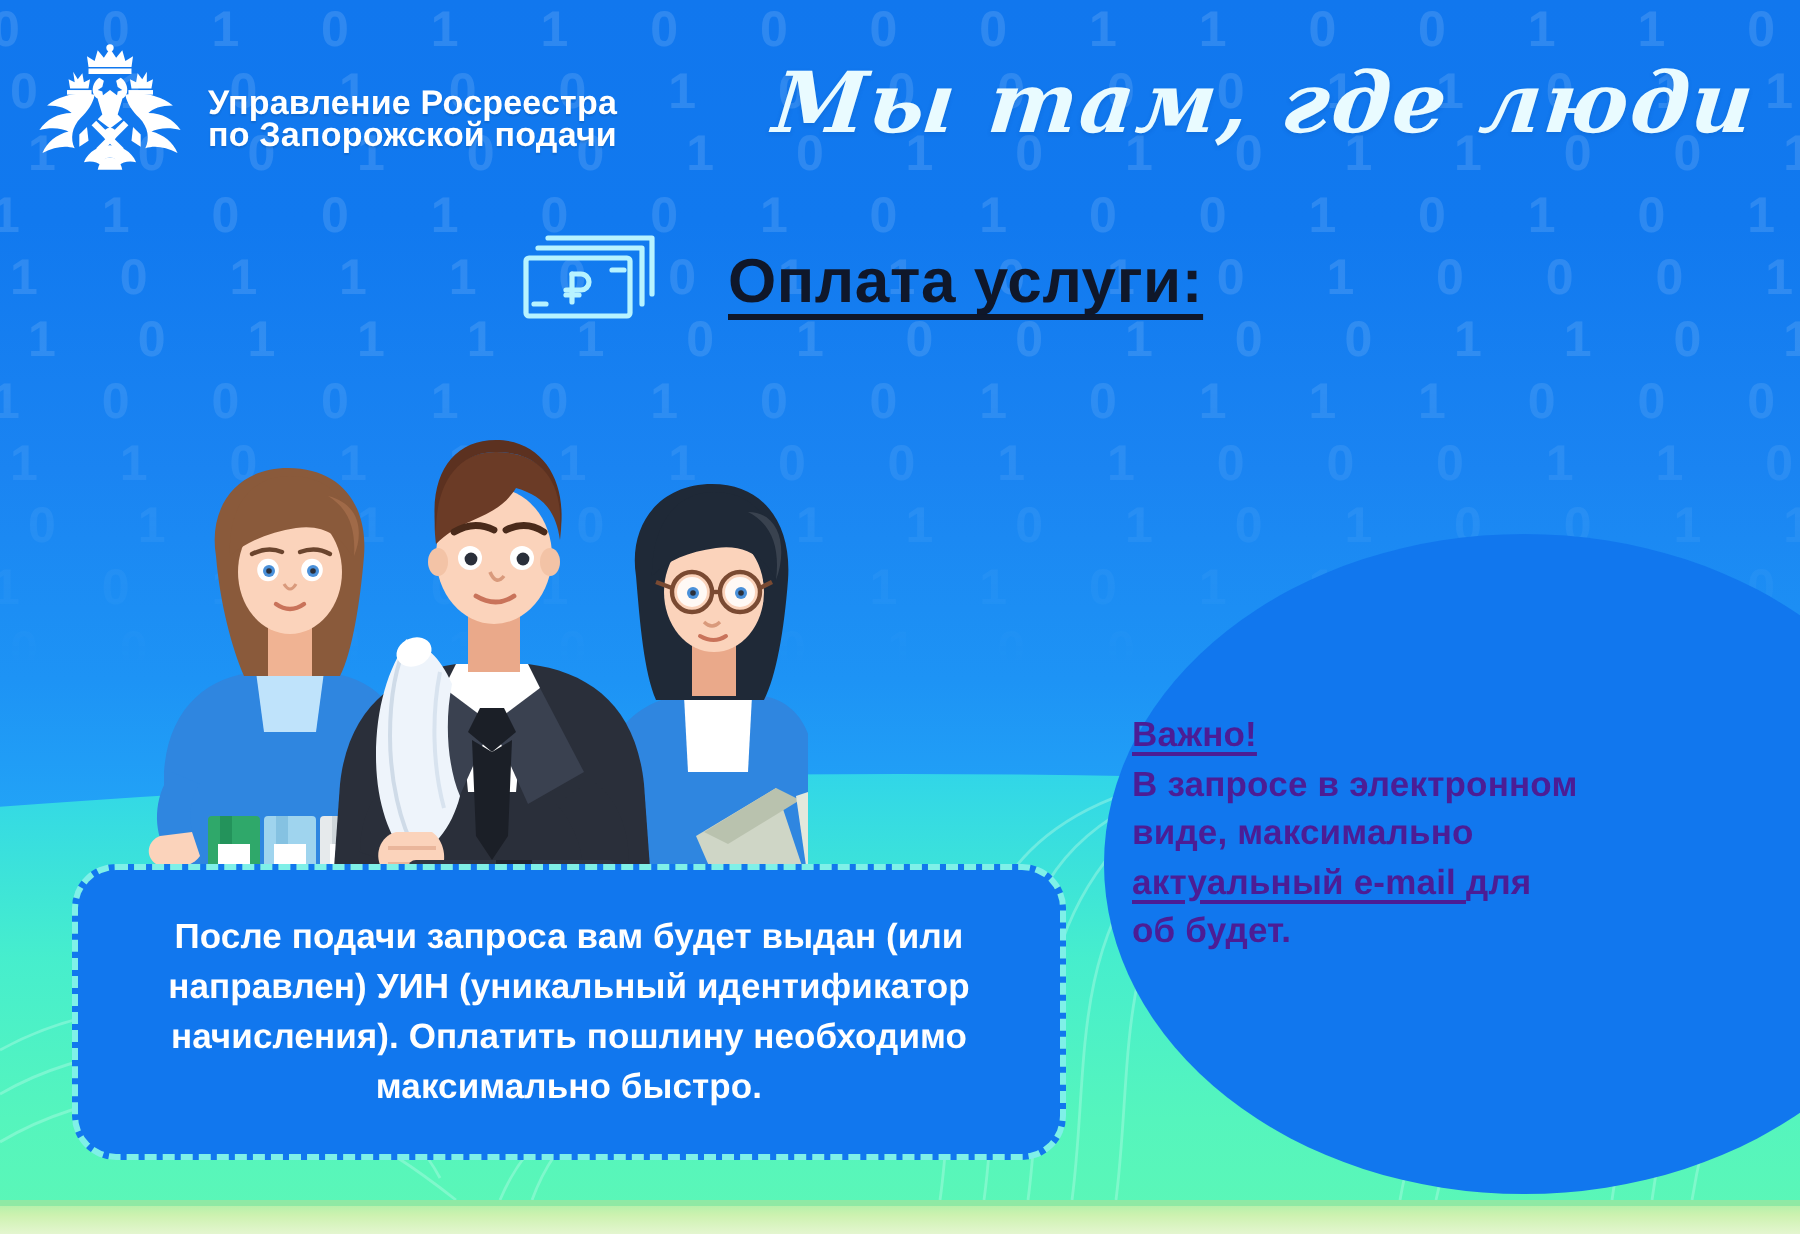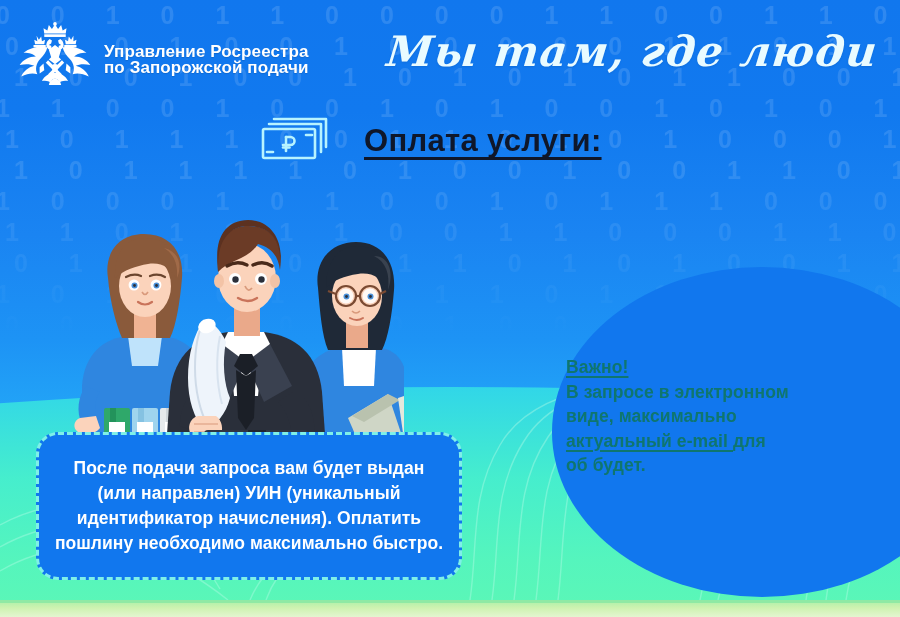--- a/index.html
+++ b/index.html
@@ -120,36 +120,36 @@
 
   
   .circle-note{
     position:absolute;left:552px;top:267px;
     width:420px;height:330px;
     border-radius:50%;
     background:#1177ee;
   }
   .circle-text{
     position:absolute;left:566px;top:355px;width:290px;
-    color:#0f766e;
+    color:#4c1d95;
     font-size:17.5px;
     font-weight:700;
     line-height:24.5px;
     letter-spacing:.1px;
   }
   .circle-text .u{
     text-decoration:underline;
     text-underline-offset:3px;
     text-decoration-thickness:2px;
   }
 
   
   .info-box{
     position:absolute;left:36px;top:432px;
-    width:426px;height:148px;
+    width:497px;height:148px;
     background:#1177ee;
     border-radius:22px;
     border:3px dashed #7ff0e8;
     box-sizing:border-box;
     display:flex;align-items:center;justify-content:center;
   }
   .info-box-text{
     color:#ffffff;
     font-size:17.5px;
     font-weight:700;

